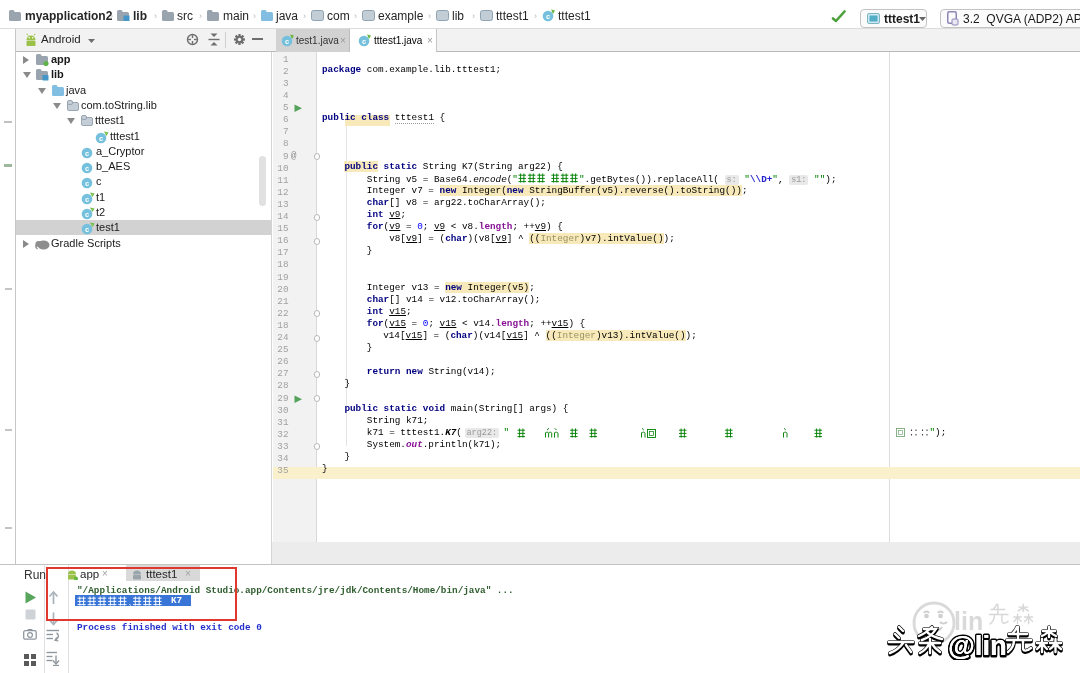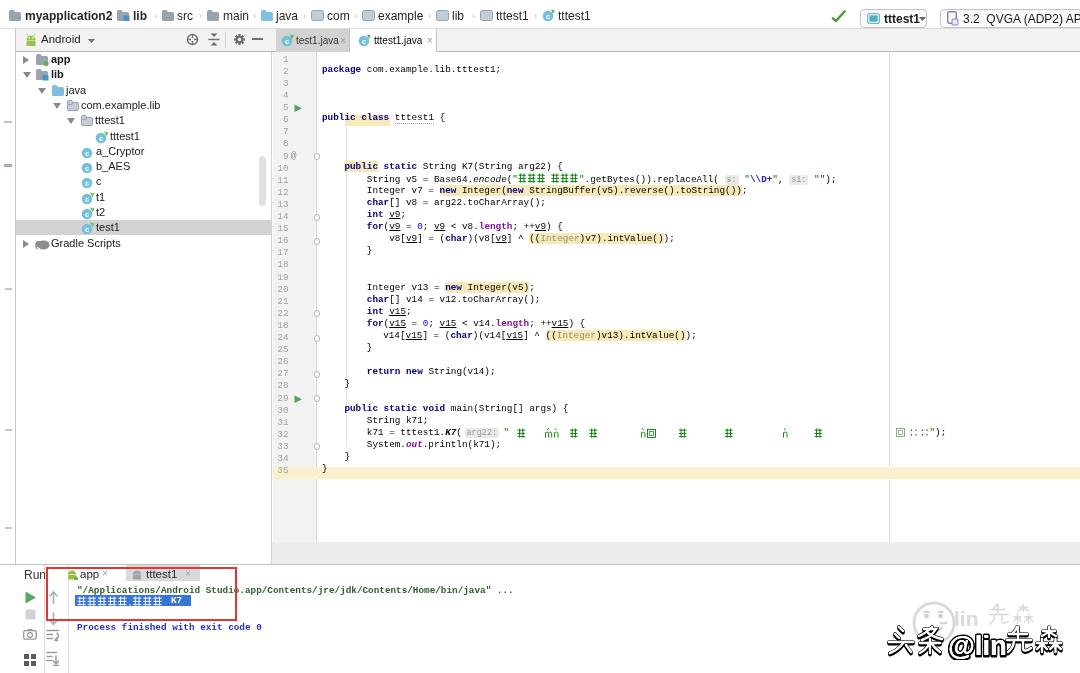--- a/index.html
+++ b/index.html
@@ -213,21 +213,21 @@
         <rect x="0" y="0" width="5.5" height="4" rx="1.5" fill="#82bde2"></rect>
       </svg>
     <span class="tlabel" style="left:50px">java</span>
   </div>
   <div class="trow" style="top:46px">
     <span class="texp exp-d" style="left:37px"></span>
     <svg class="ticon" style="left:51px" width="13" height="12">
         <rect x="0.5" y="2.5" width="11" height="8" rx="1.5" fill="#c5ced6" stroke="#97a6b2"></rect>
         <rect x="0.5" y="0.5" width="5" height="4" rx="1.5" fill="#c5ced6" stroke="#97a6b2"></rect>
       </svg>
-    <span class="tlabel" style="left:65px">com.example.lib</span>
+    <span class="tlabel" style="left:65px">com.toString.lib</span>
   </div>
   <div class="trow" style="top:61px">
     <span class="texp exp-d" style="left:51px"></span>
     <svg class="ticon" style="left:65px" width="13" height="12">
         <rect x="0.5" y="2.5" width="11" height="8" rx="1.5" fill="#c5ced6" stroke="#97a6b2"></rect>
         <rect x="0.5" y="0.5" width="5" height="4" rx="1.5" fill="#c5ced6" stroke="#97a6b2"></rect>
       </svg>
     <span class="tlabel" style="left:79px">tttest1</span>
   </div>
   <div class="trow" style="top:77px">
@@ -476,21 +476,21 @@
       </g>
       <g stroke="#cacaca" stroke-width="2.1" fill="none" opacity="0.9">
         <path d="M13 14 C14 12 17 12 18 14"></path>
         <path d="M27 14 C28 12 31 12 32 14"></path>
         <circle cx="15.5" cy="17" r="1.3" fill="#cacaca"></circle>
         <circle cx="29.5" cy="17" r="1.3" fill="#cacaca"></circle>
         <path d="M13 29 C17 34 27 34 31 28"></path>
         <path d="M29 23 C31 25 34 25 36 23"></path>
       </g>
     </svg>
-  <div class="abs" style="left:954px;top:607px;font-size:21px;color:#d9d9d9;font-weight:bold">lin</div>
+  <div class="abs" style="left:954px;top:607px;font-size:25px;color:#d9d9d9;font-weight:bold">lin</div>
   <svg class="abs" style="left:988px;top:603px" width="60" height="26">
       <g stroke="#d7d7d7" stroke-width="1.7" fill="none" transform="scale(0.82)">
         <path d="M11 1 C10 4 8 6 6 8 M3 8 H21 M12 1 V14 M1 14 H25 M8 14 C8 18 6 23 2 26 M17 14 V22 C17 25 20 26 25 22"></path>
         <path transform="translate(30,0)" d="M7 5 H19 M13 1 V11 M12 6 C10 8 8 9 6 10 M14 6 C16 8 18 9 20 10 M1 17 H11 M6 13 V26 M5 18 C4 20 3 22 1 23 M7 18 C8 20 10 22 11 23 M14 17 H25 M19.5 13 V26 M18.5 18 C17.5 20 16 22 14 23 M20.5 18 C21.5 20 23.5 22 25 23"></path>
       </g>
     </svg>
   <svg class="abs" style="left:884px;top:620px" width="196" height="40">
     <defs>
         <g id="wmh">
       <path transform="translate(4,6)" d="M11 1 L15 5 M7 8 L11 12 M1 16 H25 M16 16 C13 20 8 25 2 27 M18 19 L23 26"></path>

